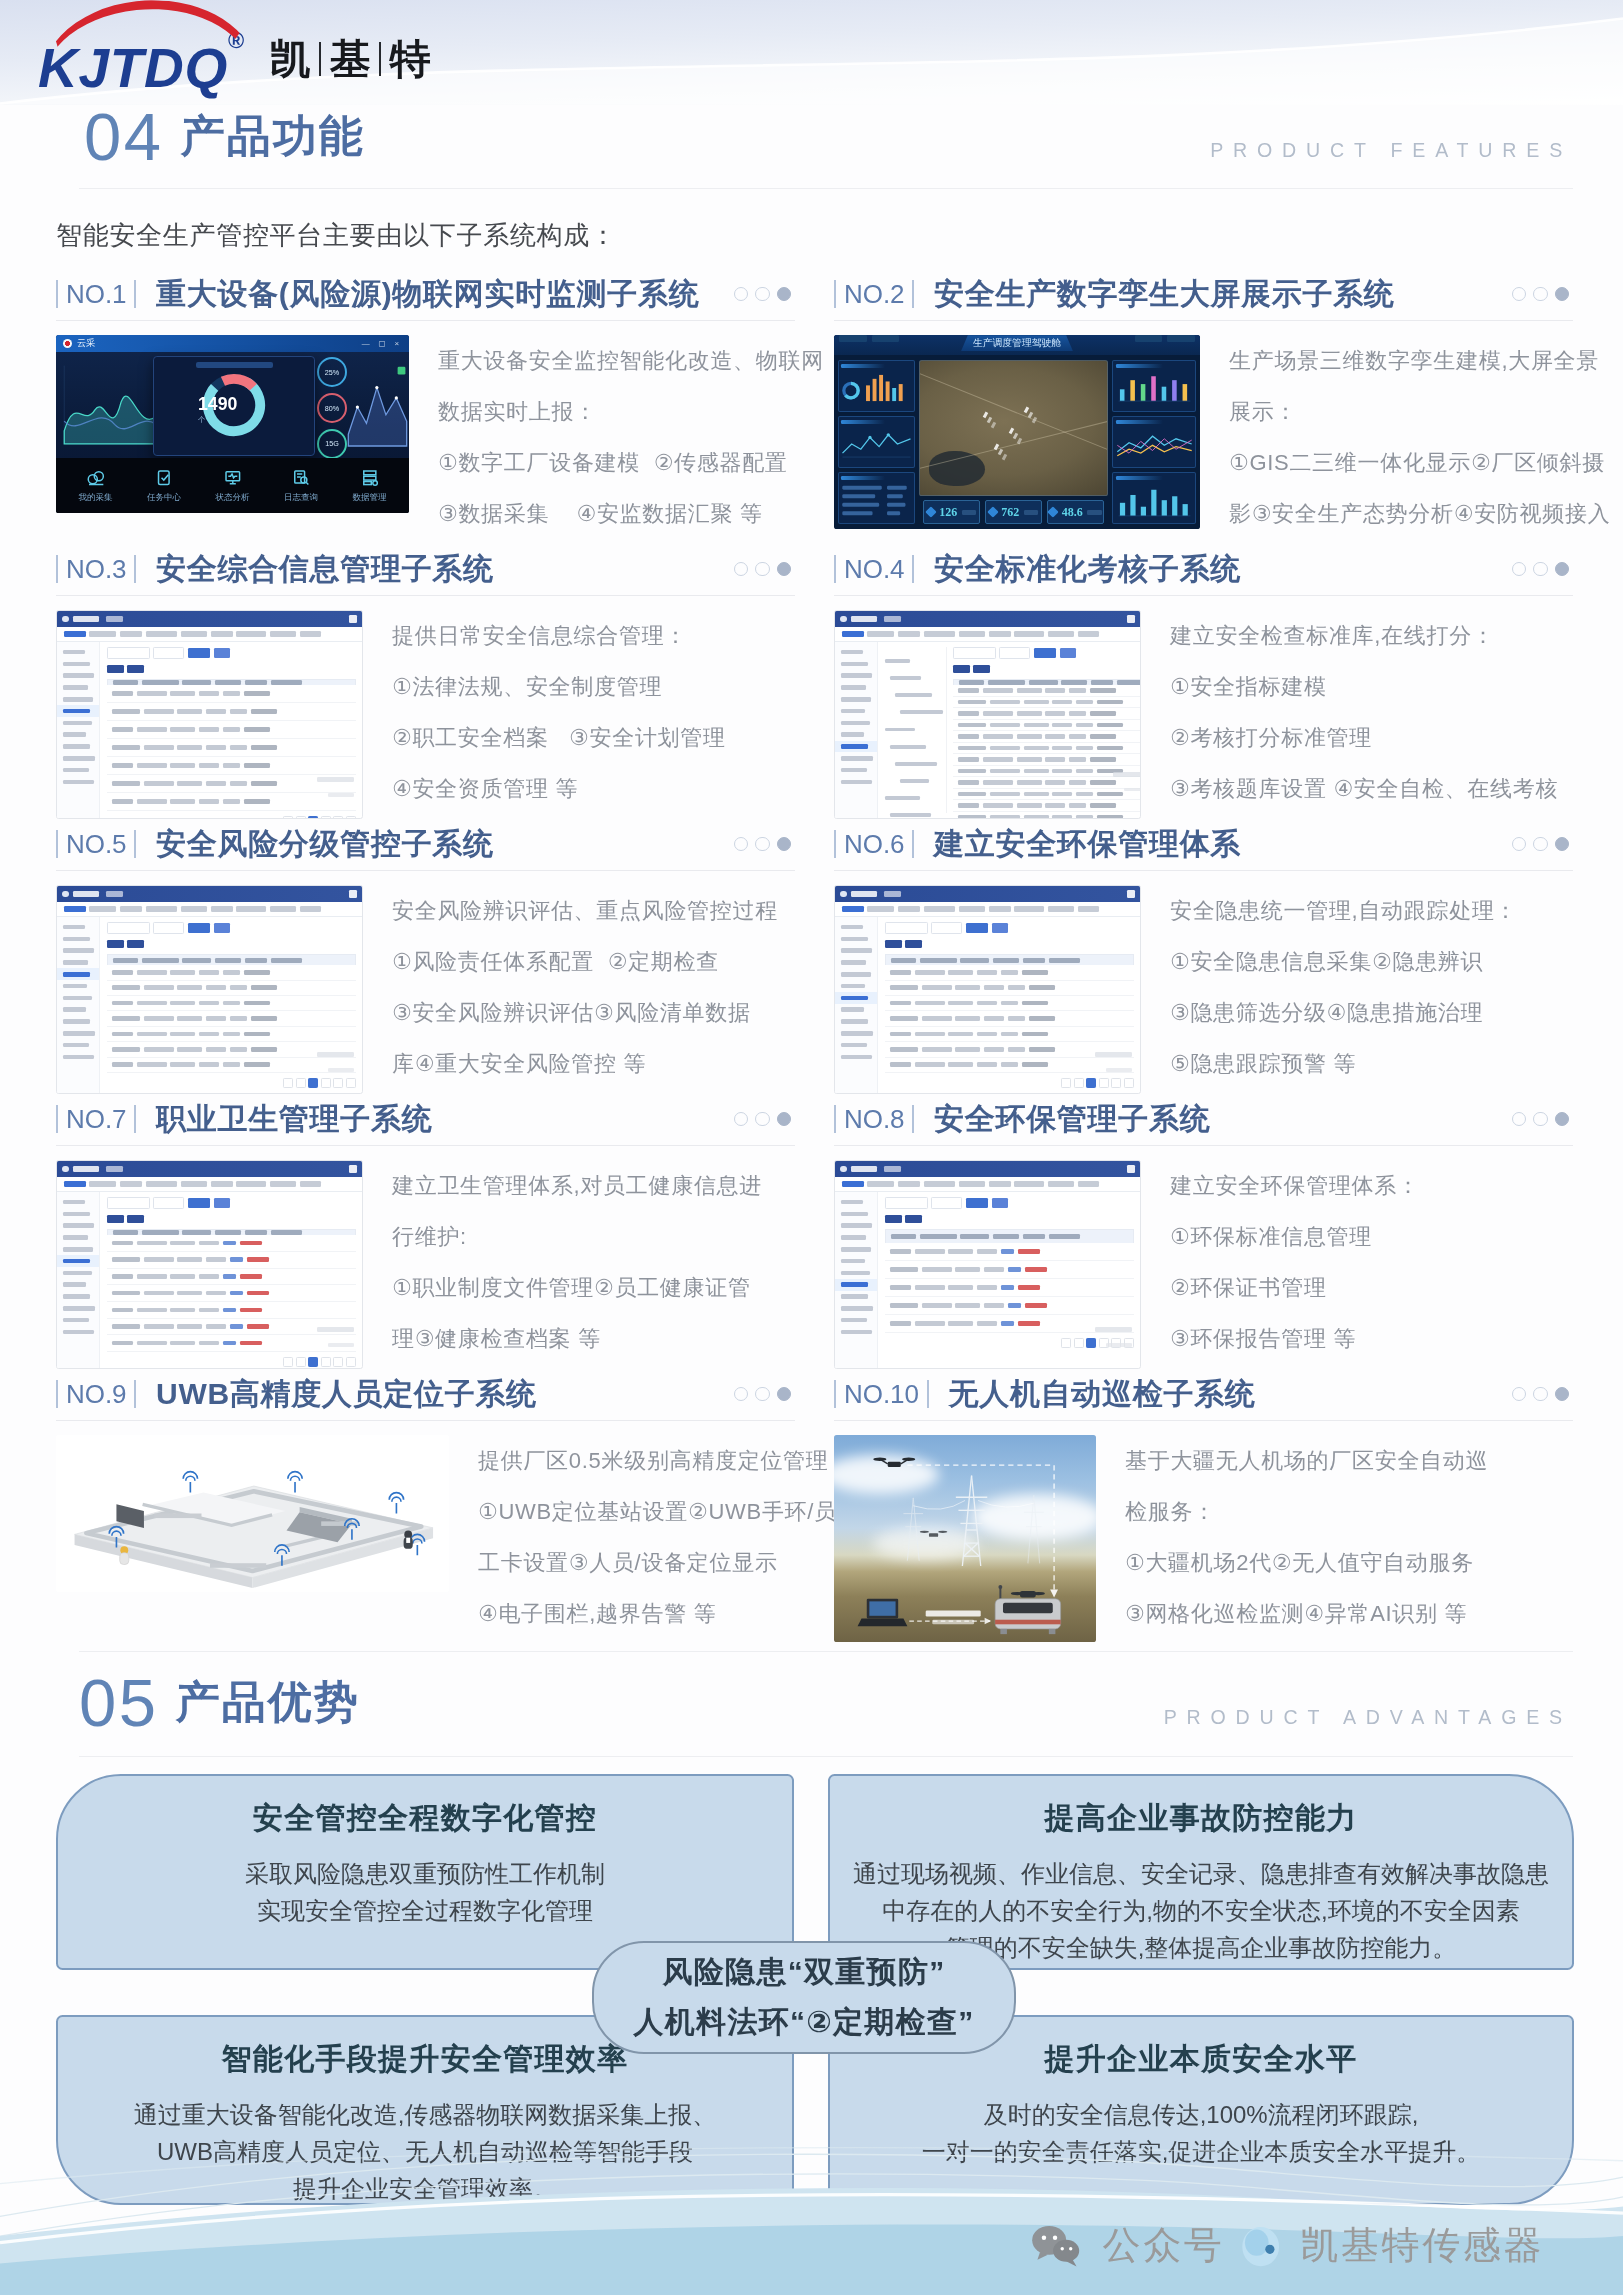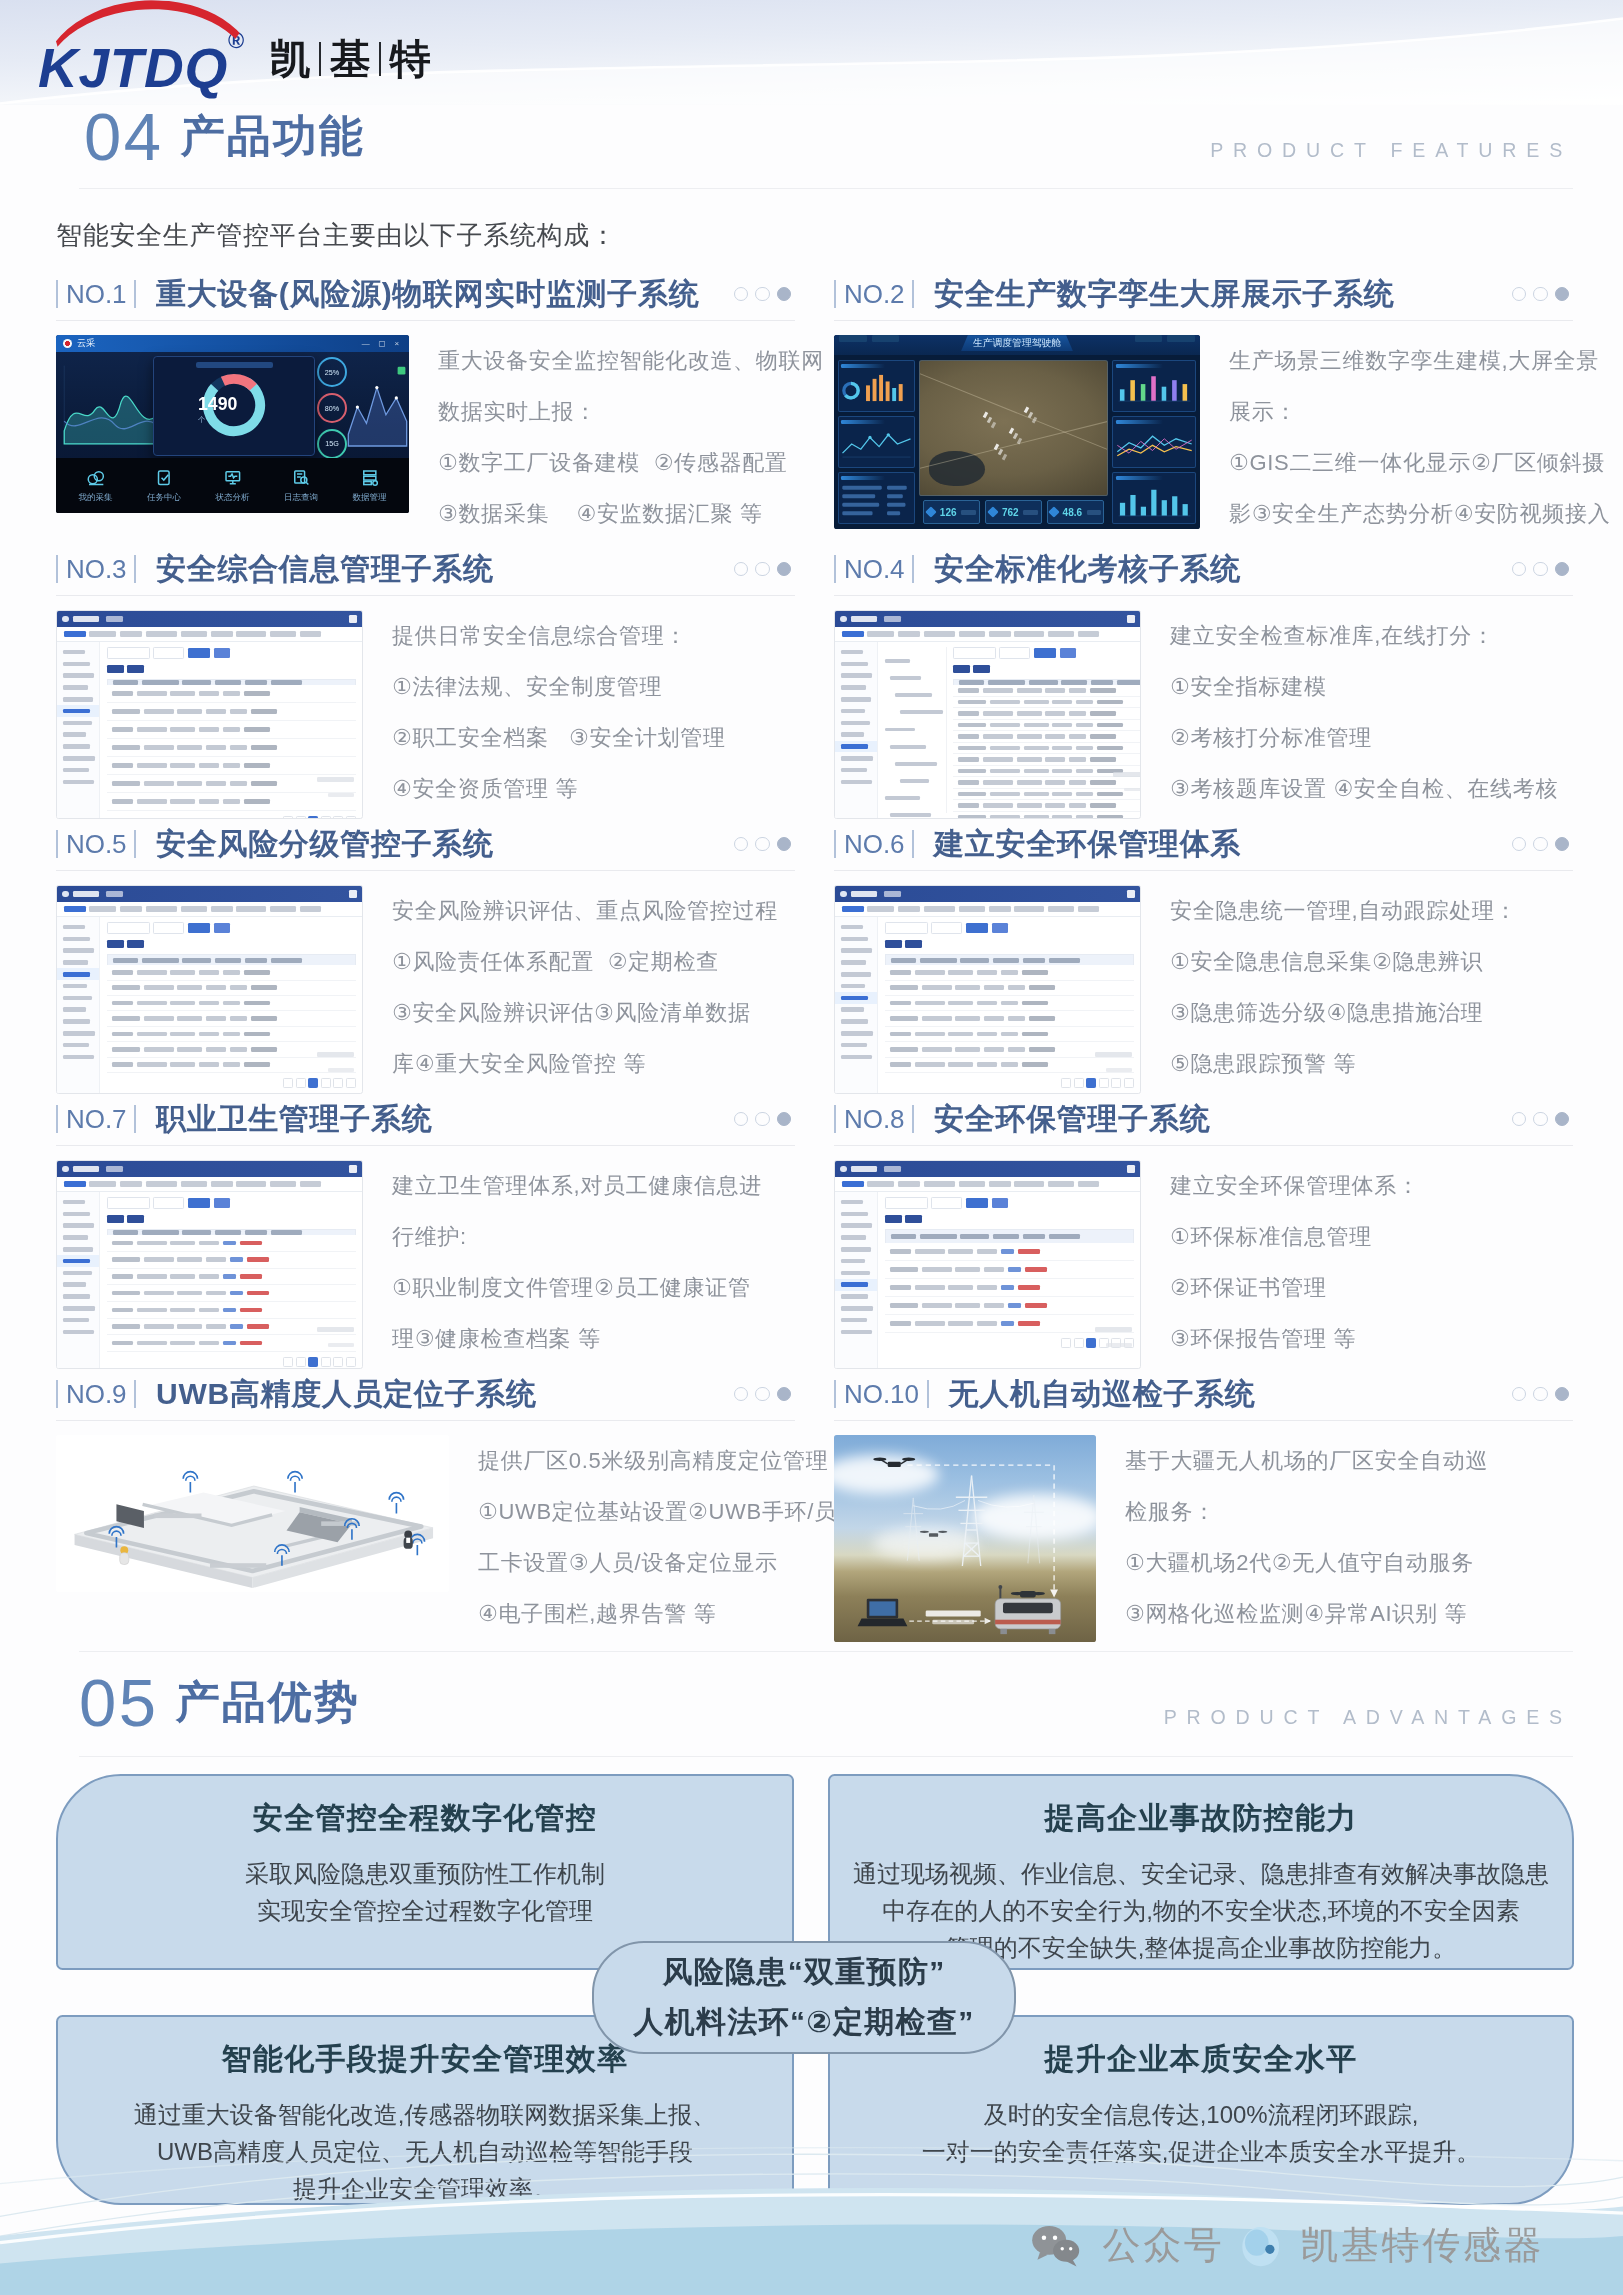--- a/index.html
+++ b/index.html
@@ -89,21 +89,21 @@
     border:0.7px solid rgba(70,120,180,.35);
     background:radial-gradient(120% 100% at 45% 45%,#7d7154 0%,#6a6046 40%,#4e4734 70%,#3b3629 100%);}
   .tw-lake{position:absolute;left:5%;bottom:7%;width:30%;height:26%;background:#232c33;border-radius:50% 60% 55% 50%;opacity:.85;}
   .tw-b{position:absolute;width:3.3px;height:5.9px;background:rgba(255,255,255,.85);transform:rotate(28deg);
     box-shadow:5.9px 2.6px 0 rgba(255,255,255,.6),11.8px 5.2px 0 rgba(255,255,255,.45);}
   .tw-rd{position:absolute;width:150%;height:1.3px;background:rgba(215,205,175,.38);left:-20%;}
   .tw-stats{position:absolute;left:89px;right:96px;bottom:5.2px;height:23.6px;display:flex;gap:5.2px;justify-content:center;}
   .tw-stat{flex:1;max-width:64px;background:rgba(16,52,100,.8);border:0.7px solid #2a6396;border-radius:2px;
     display:flex;align-items:center;justify-content:center;gap:4.6px;}
   .tw-stat em{width:7.9px;height:7.9px;background:#2f86d8;transform:rotate(45deg);border-radius:1.3px;}
-  .tw-stat b{color:#5fd4e8;font-size:10px;}
+  .tw-stat b{color:#5fd4e8;font-size:12px;font-family:Liberation Serif, serif;}
   .tw-stat i{width:14.4px;height:4.6px;background:#27507f;border-radius:1.3px;}
   
   .t-admin{width:305px;height:207px;background:#fff;border:0.7px solid #e3e6eb;display:flex;flex-direction:column;}
   .a-top{height:15.7px;background:linear-gradient(90deg,#2b4b96,#33549f);display:flex;align-items:center;padding:0 5.2px;gap:3.9px;flex:none;}
   .a-dot{width:6.5px;height:6.5px;border-radius:50%;background:#e9eef8;opacity:.95;}
   .a-sq{margin-left:auto;width:7.9px;height:7.9px;background:#fff;border-radius:1.3px;opacity:.9;}
   .a-nav{height:14.4px;display:flex;align-items:center;padding:0 6.5px;border-bottom:0.7px solid #e9edf2;background:#fff;flex:none;}
   .a-wrap{flex:1;display:flex;min-height:0;}
   .a-side{width:42px;border-right:0.7px solid #eef1f5;background:#fbfcfe;padding-top:3.9px;flex:none;}
   .a-srow{height:11.8px;display:flex;align-items:center;padding-left:5.9px;}

